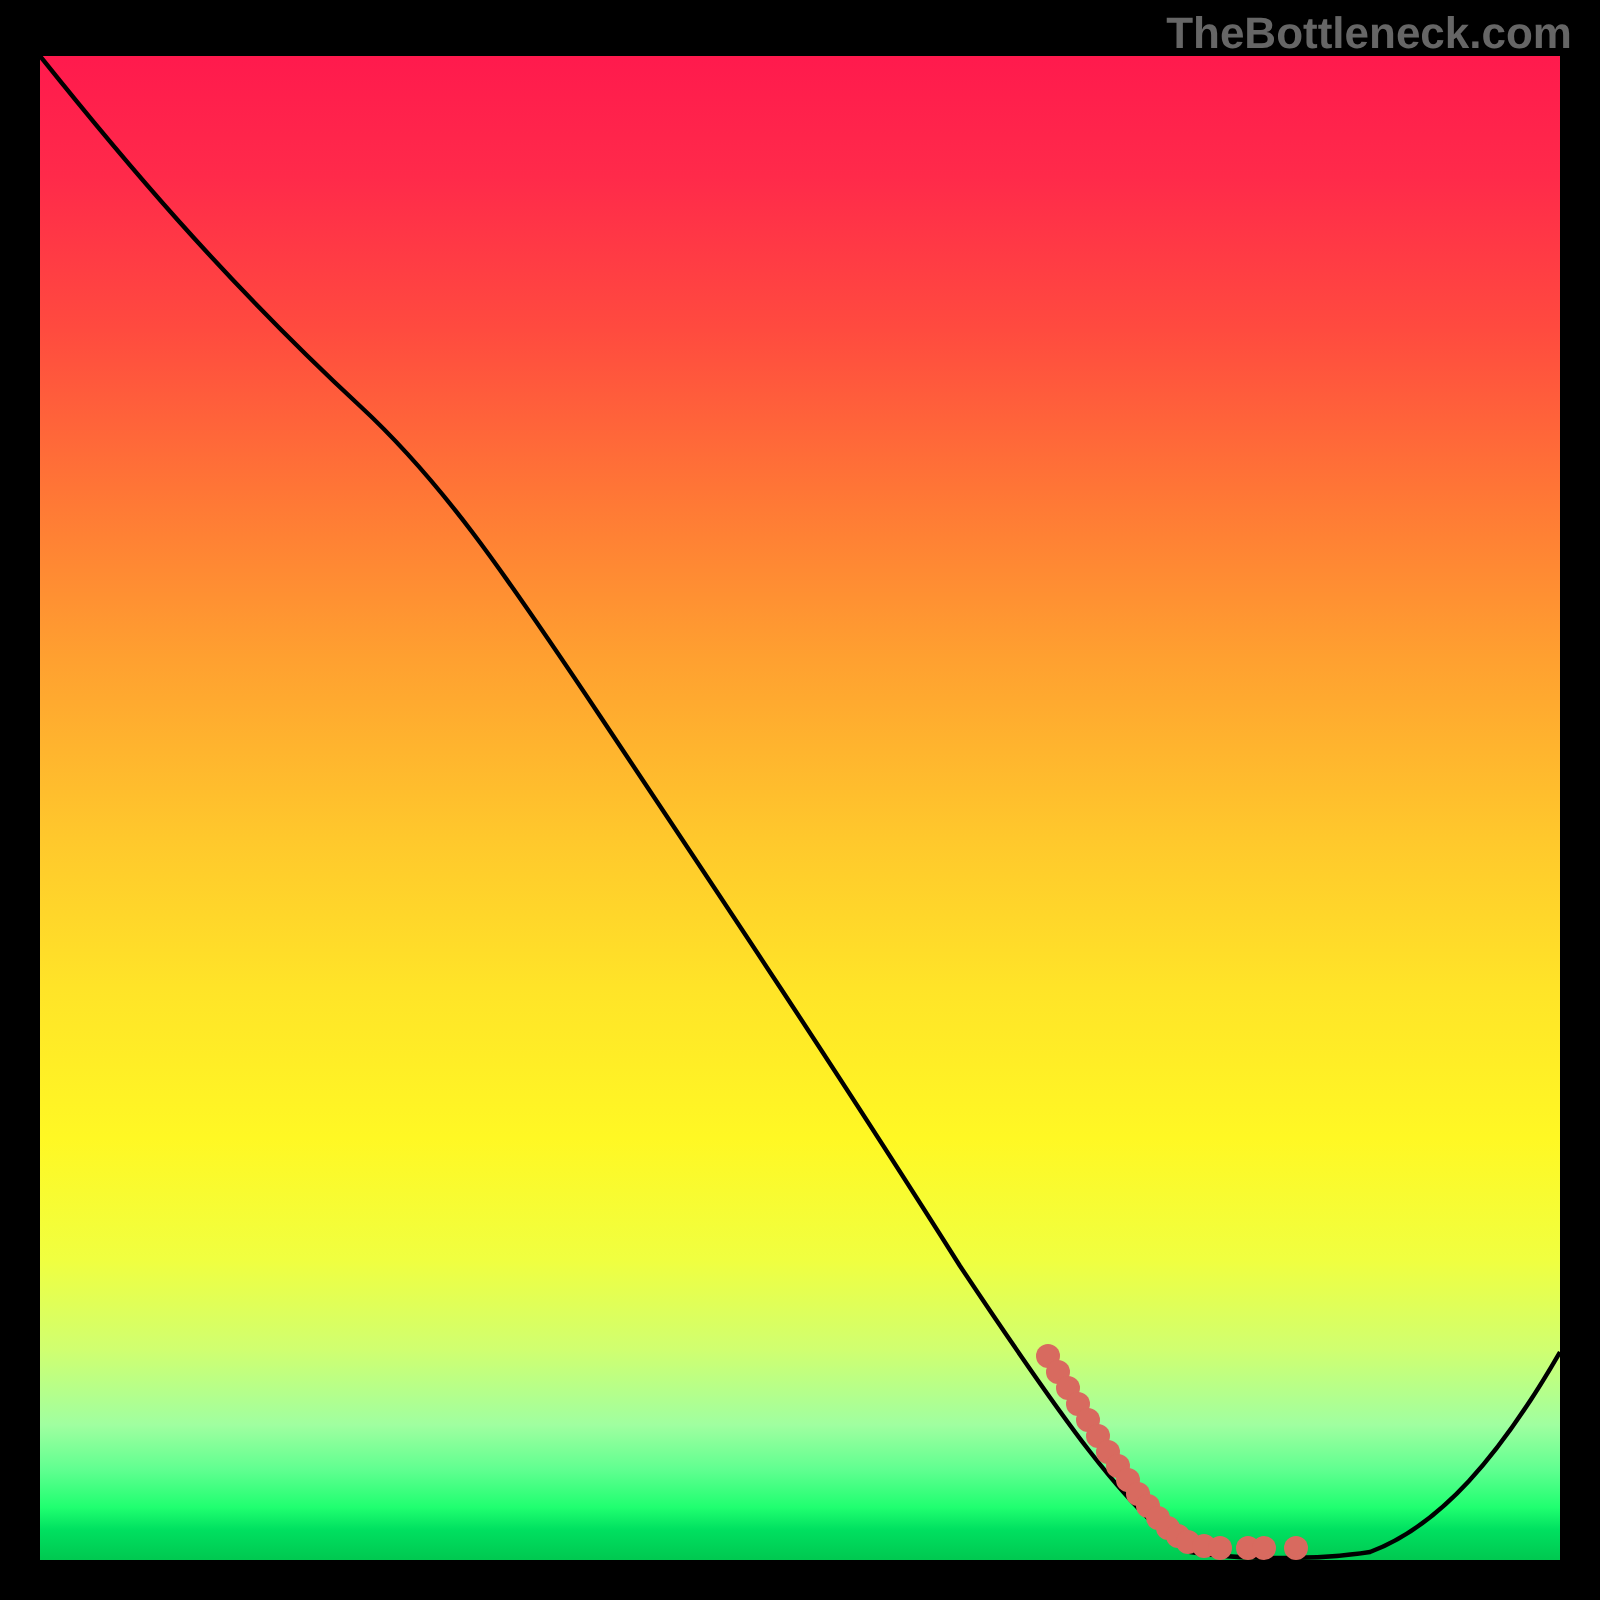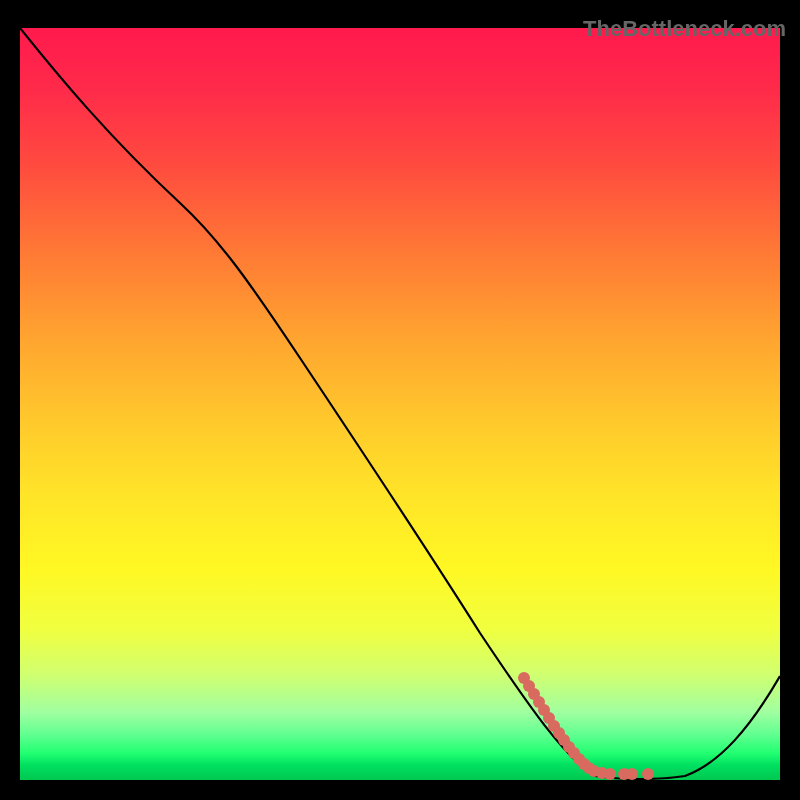--- a/index.html
+++ b/index.html
@@ -5,21 +5,21 @@
   * { margin: 0; padding: 0; box-sizing: border-box; }
   body {
     width: 800px;
     height: 800px;
     background: #000;
     position: relative;
     overflow: hidden;
   }
   .watermark {
     position: absolute;
-    top: 16px;
+    top: 4px;
     right: 14px;
     font-family: Arial, sans-serif;
     font-size: 22px;
     font-weight: bold;
     color: #666;
     z-index: 10;
   }
   .plot-area {
     position: absolute;
     left: 20px;

